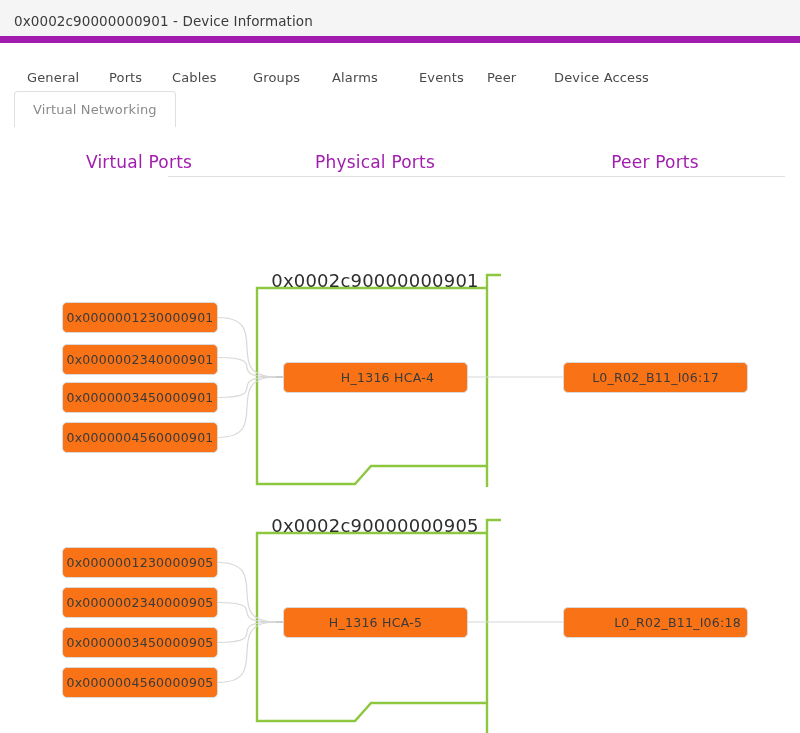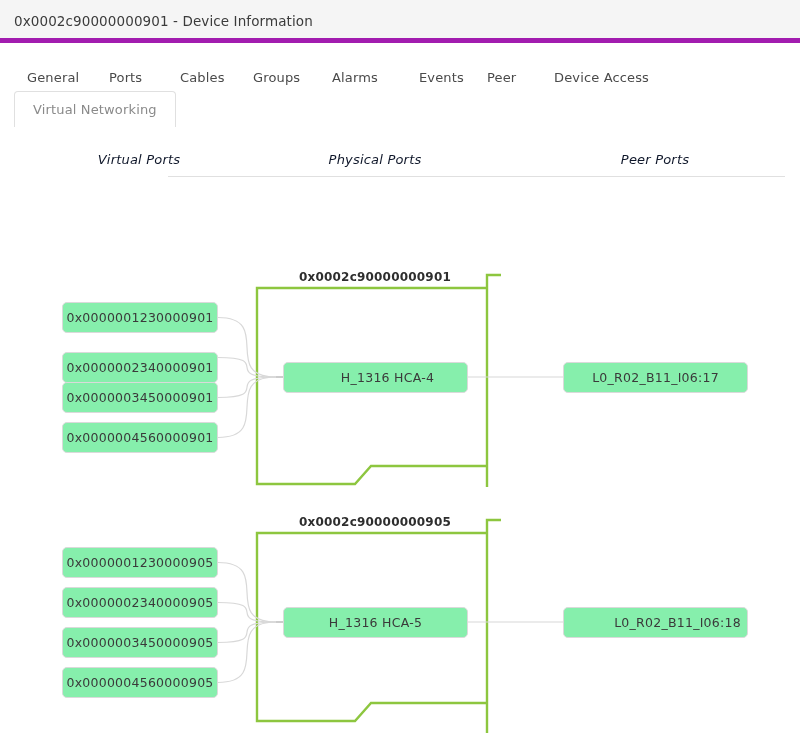--- a/index.html
+++ b/index.html
@@ -10,21 +10,21 @@
     font-family: "DejaVu Sans", "Liberation Sans", sans-serif;
     overflow: hidden;
   }
 
   
   .titlebar {
     position: absolute;
     left: 0; top: 0;
     width: 800px; height: 43px;
     background: #f5f5f5;
-    border-bottom: 5px solid #a21caf;
+    border-bottom: 7px solid #a21caf;
   }
   .titlebar-text {
     position: absolute;
     left: 14px; top: 13px;
     font-size: 13.5px;
     color: #3b3b3b;
     letter-spacing: 0.1px;
     white-space: nowrap;
   }
 
@@ -77,81 +77,80 @@
   }
 
   
   .col-headers {
     position: absolute;
     left: 0; top: 152px;
     width: 800px; height: 22px;
   }
   .col-header {
     position: absolute;
-    font-size: 13px;
-    color: #0f172a;
+    font-size: 17px;
+    color: #a21caf;
     letter-spacing: 0.2px;
     white-space: nowrap;
     transform: translateX(-50%);
-    font-style: italic;
   }
 
   
   .canvas {
     position: absolute;
     left: 0; top: 0;
     width: 800px; height: 733px;
     pointer-events: none;
   }
   .canvas svg { display: block; }
 
   
   .node {
     position: absolute;
     height: 31px;
-    background: #86efac;
+    background: #f97316;
     border: 1px solid #dadada;
     border-radius: 5px;
     display: flex;
     align-items: center;
     justify-content: center;
     font-size: 12.5px;
     color: #3a3a3a;
     letter-spacing: 0.25px;
     white-space: nowrap;
     z-index: 5;
   }
   .node.vport { width: 156px; }
   .node.pport { width: 185px; }
   .node.peer  { width: 185px; }
 
   
   .group-title {
     position: absolute;
-    font-size: 12px;
-    font-weight: bold;
+    font-size: 18px;
+    font-weight: normal;
     color: #2e2e2e;
     letter-spacing: 0.2px;
     white-space: nowrap;
     transform: translateX(-50%);
     z-index: 5;
   }
 </style>
 </head>
 <body>
 
 <div class="titlebar">
   <div class="titlebar-text">0x0002c90000000901 - Device Information</div>
 </div>
 
 <div class="tabstrip">
   <div class="tabrow-top" id="tabrow">
       <div class="tab-inactive" style="position: absolute; left: 27px;"><span>General</span></div>
       <div class="tab-inactive" style="position: absolute; left: 109px;"><span>Ports</span></div>
-      <div class="tab-inactive" style="position: absolute; left: 180px;"><span>Cables</span></div>
+      <div class="tab-inactive" style="position: absolute; left: 172px;"><span>Cables</span></div>
       <div class="tab-inactive" style="position: absolute; left: 253px;"><span>Groups</span></div>
       <div class="tab-inactive" style="position: absolute; left: 332px;"><span>Alarms</span></div>
       <div class="tab-inactive" style="position: absolute; left: 411px; margin-left: 8px;"><span>Events</span></div>
       <div class="tab-inactive" style="position: absolute; left: 487px;"><span>Peer</span></div>
       <div class="tab-inactive" style="position: absolute; left: 554px;"><span>Device Access</span></div>
     </div>
   <div class="tab-active-wrap">
     <div class="tab-active">
       <span>Virtual Networking</span>
     </div>
@@ -184,21 +183,21 @@
       <path d="M 276 622 L 283 622" fill="none" stroke="#bfbfbf" stroke-width="1.6" stroke-linecap="butt" stroke-linejoin="miter"></path>
       <path d="M 468 622 L 563 622" fill="none" stroke="#d8d8d8" stroke-width="1.2" stroke-linecap="butt" stroke-linejoin="miter"></path>
     </svg>
 </div>
 
 <div id="nodes-layer">
     <div class="group-title" style="left: 375px; top: 270px;">0x0002c90000000901</div>
     <div class="node vport" style="left: 62px; top: 302px;">
       <span>0x0000001230000901</span>
     </div>
-    <div class="node vport" style="left: 62px; top: 352px;">
+    <div class="node vport" style="left: 62px; top: 344px;">
       <span>0x0000002340000901</span>
     </div>
     <div class="node vport" style="left: 62px; top: 382px;">
       <span>0x0000003450000901</span>
     </div>
     <div class="node vport" style="left: 62px; top: 422px;">
       <span>0x0000004560000901</span>
     </div>
     <div class="node pport" style="left: 283px; top: 362px; padding-left: 24px;">
       <span>H_1316 HCA-4</span>

